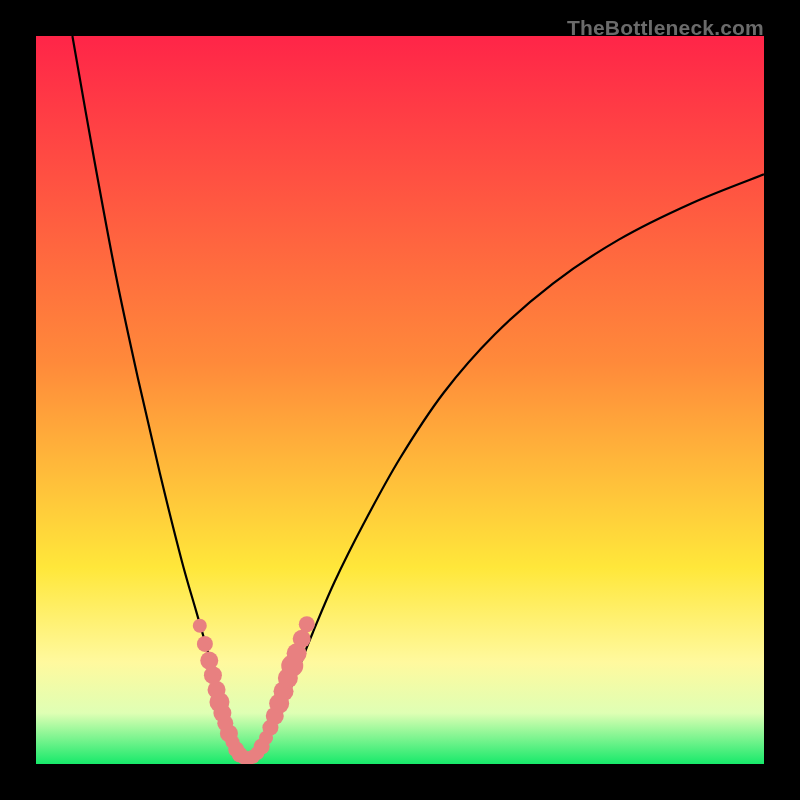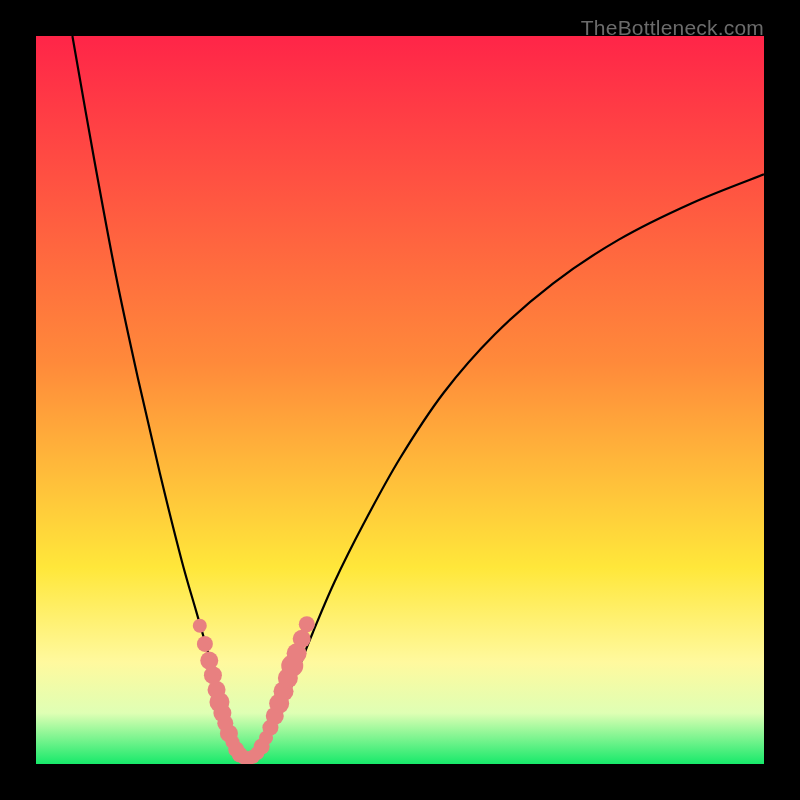--- a/index.html
+++ b/index.html
@@ -26,21 +26,21 @@
     width: 728px;
     height: 728px;
     overflow: hidden;
   }
   .watermark {
     position: absolute;
     right: 36px;
     top: 16px;
     color: #6b6b6b;
     font-size: 21px;
-    font-weight: 400;
+    font-weight: 700;
     letter-spacing: 0.2px;
     user-select: none;
   }
   svg {
     display: block;
   }
 </style>
 </head>
 <body>
 

